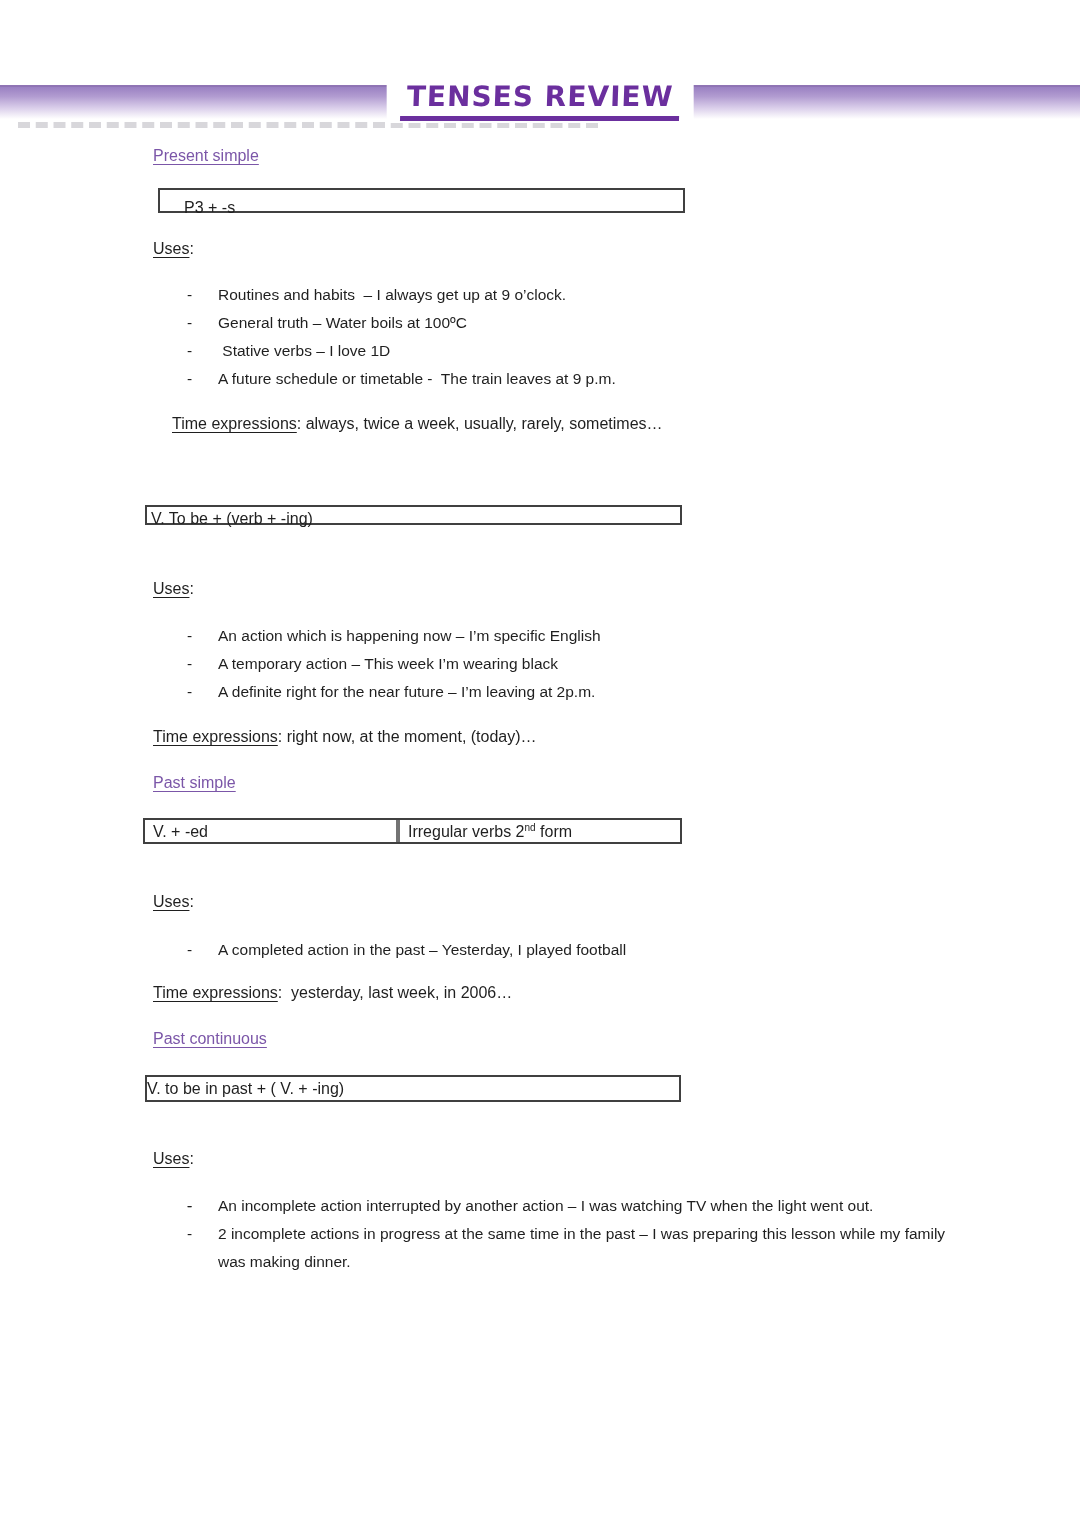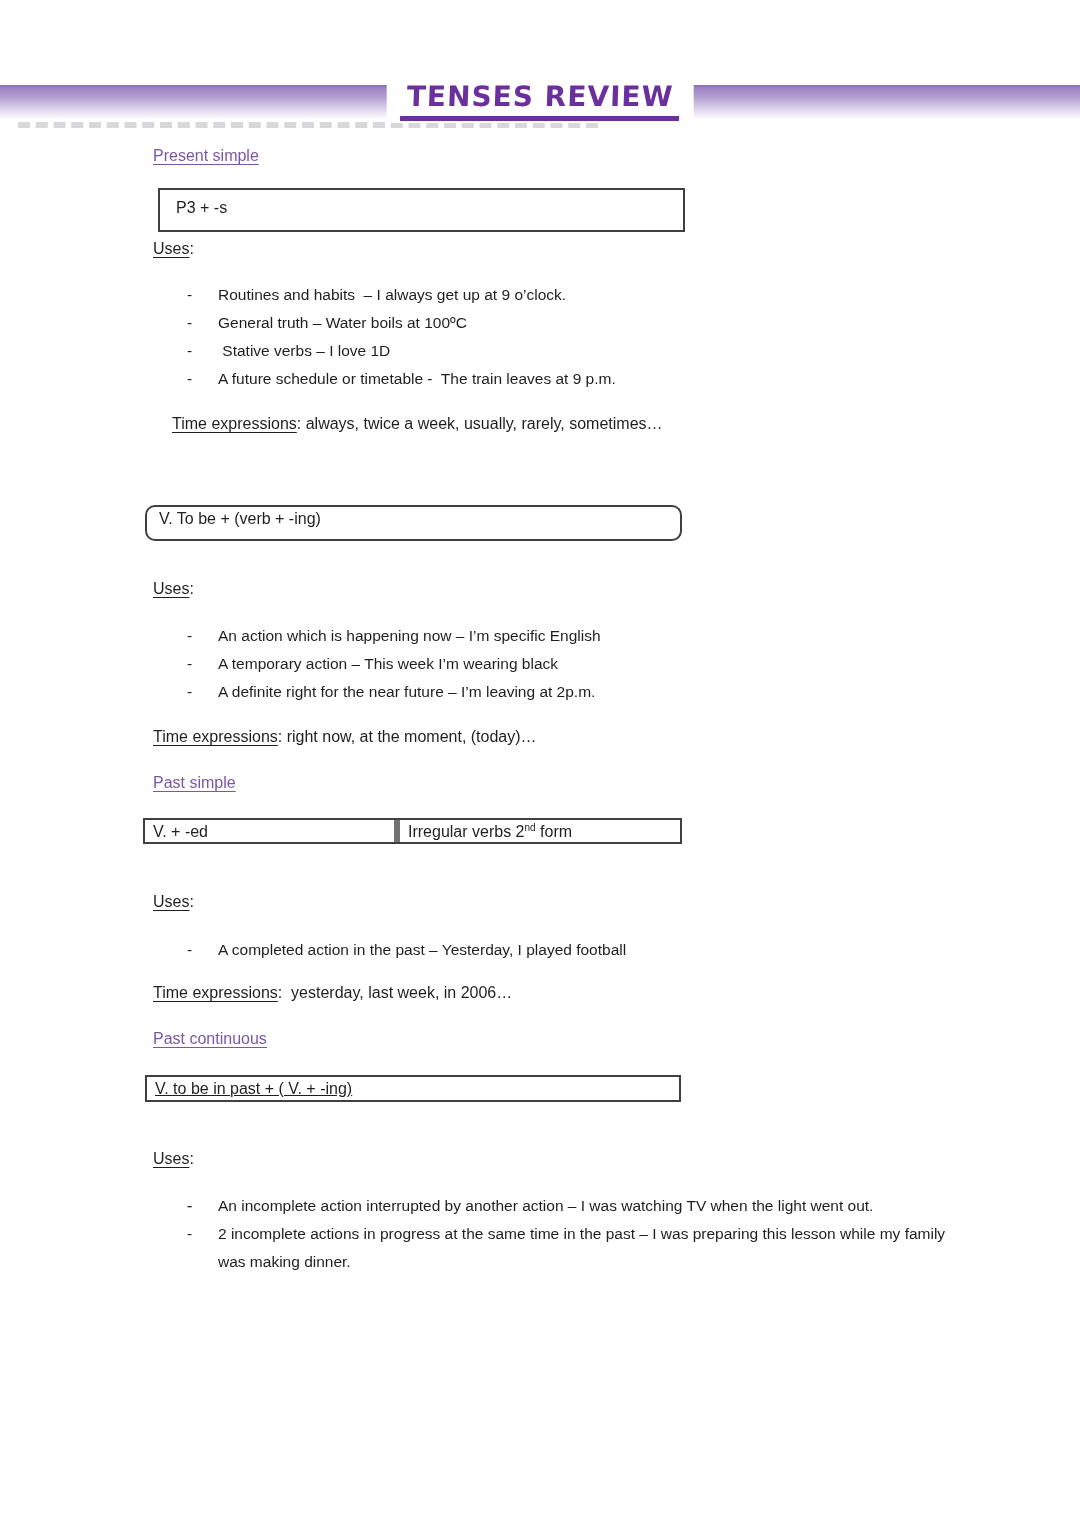--- a/index.html
+++ b/index.html
@@ -33,59 +33,59 @@
   }
   .label-line { position:absolute; font-size:16px; line-height:22px; color:#1f1f1f; white-space:pre-wrap; }
   .u { text-decoration:underline; text-underline-offset:3px; }
   .formula-box {
     position:absolute; border:2px solid #404040; background:#ffffff;
     font-size:16px; color:#1f1f1f; box-sizing:border-box;
   }
   .formula-box .fx { display:block; white-space:pre-wrap; }
   .ftable { position:absolute; display:flex; border:2px solid #404040; box-sizing:border-box; background:#fff; }
   .ftable .cell { font-size:16px; line-height:22px; padding:1px 8px 2px 8px; white-space:pre-wrap; }
-  .ftable .cell.left { width:255px; border-right:6px solid #737373; box-sizing:border-box; }
+  .ftable .cell.left { width:255px; border-right:4px solid #737373; box-sizing:border-box; }
   .ftable sup { font-size:10px; vertical-align:super; line-height:0; }
   ul.uses-list { position:absolute; list-style:none; margin:0; padding:0; }
   ul.uses-list li { position:relative; padding-left:65px; line-height:28px; font-size:15.5px; }
   ul.uses-list li .dash { position:absolute; left:34px; top:0; }
   ul.uses-list li .li-text { white-space:pre-wrap; }
   .wrapped li { max-width:735px; }
 </style>
 </head>
 <body>
 
 <div class="page">
 
   <div class="band"></div>
   <div class="scan-dashes"></div>
   <div class="title-box">
     <span class="title-text">TENSES REVIEW</span>
   </div>
 
   <div class="h-section" style="top:146px; left:153px;">Present simple</div>
 
-  <div class="formula-box" style="top:188px; left:158px; width:527px; height:44px; line-height:36px; padding-left:16px;">
+  <div class="formula-box" style="top:188px; left:158px; width:527px; height:25px; line-height:36px; padding-left:24px;">
     <span class="fx">P3 + -s</span>
   </div>
 
   <div class="label-line" style="top:238px; left:153px;"><span class="u">Uses</span><span>:</span></div>
 
   <ul class="uses-list" style="top:281px; left:153px;">
     <li><span class="dash">-</span><span class="li-text">Routines and habits  – I always get up at 9 o’clock.</span></li>
     <li><span class="dash">-</span><span class="li-text">General truth – Water boils at 100ºC</span></li>
     <li><span class="dash">-</span><span class="li-text"> Stative verbs – I love 1D</span></li>
     <li><span class="dash">-</span><span class="li-text">A future schedule or timetable -  The train leaves at 9 p.m.</span></li>
   </ul>
 
   <div class="label-line" style="top:413px; left:153px;margin-left:19px;"><span class="u">Time expressions</span><span>: always, twice a week, usually, rarely, sometimes…</span></div>
 
   <div class="h-section" style="top:460px; left:153px;margin-top:43px;">Present continuous</div>
 
-  <div class="formula-box" style="top:505px; left:145px; width:537px; height:36px; line-height:24px; padding-left:12px;border-radius:10px;">
+  <div class="formula-box" style="top:505px; left:145px; width:537px; height:20px; line-height:24px; padding-left:4px;">
     <span class="fx">V. To be + (verb + -ing)</span>
   </div>
 
   <div class="label-line" style="top:578px; left:153px;"><span class="u">Uses</span><span>:</span></div>
 
   <ul class="uses-list" style="top:622px; left:153px;">
     <li><span class="dash">-</span><span class="li-text">An action which is happening now – I’m specific English</span></li>
     <li><span class="dash">-</span><span class="li-text">A temporary action – This week I’m wearing black</span></li>
     <li><span class="dash">-</span><span class="li-text">A definite right for the near future – I’m leaving at 2p.m.</span></li>
   </ul>
@@ -102,21 +102,21 @@
   <div class="label-line" style="top:891px; left:153px;"><span class="u">Uses</span><span>:</span></div>
 
   <ul class="uses-list" style="top:936px; left:153px;">
     <li><span class="dash">-</span><span class="li-text">A completed action in the past – Yesterday, I played football</span></li>
   </ul>
 
   <div class="label-line" style="top:982px; left:153px;"><span class="u">Time expressions</span><span>:  yesterday, last week, in 2006…</span></div>
 
   <div class="h-section" style="top:1029px; left:153px;">Past continuous</div>
 
-  <div class="formula-box" style="top:1075px; left:145px; width:536px; height:27px; line-height:23px; padding-left:8px;text-decoration:underline;">
+  <div class="formula-box" style="top:1075px; left:145px; width:536px; height:27px; line-height:23px; ">
     <span class="fx">V. to be in past + ( V. + -ing)</span>
   </div>
 
   <div class="label-line" style="top:1148px; left:153px;"><span class="u">Uses</span><span>:</span></div>
 
   <ul class="uses-list wrapped" style="top:1192px; left:153px;">
     <li><span class="dash">-</span></li>
     <li><span class="dash">-</span><span class="li-text">An incomplete action interrupted by another action – I was watching TV when the light went out.</span></li>
     <li><span class="dash">-</span><span class="li-text">2 incomplete actions in progress at the same time in the past – I was preparing this lesson while my family was making dinner.</span></li>
   </ul>

